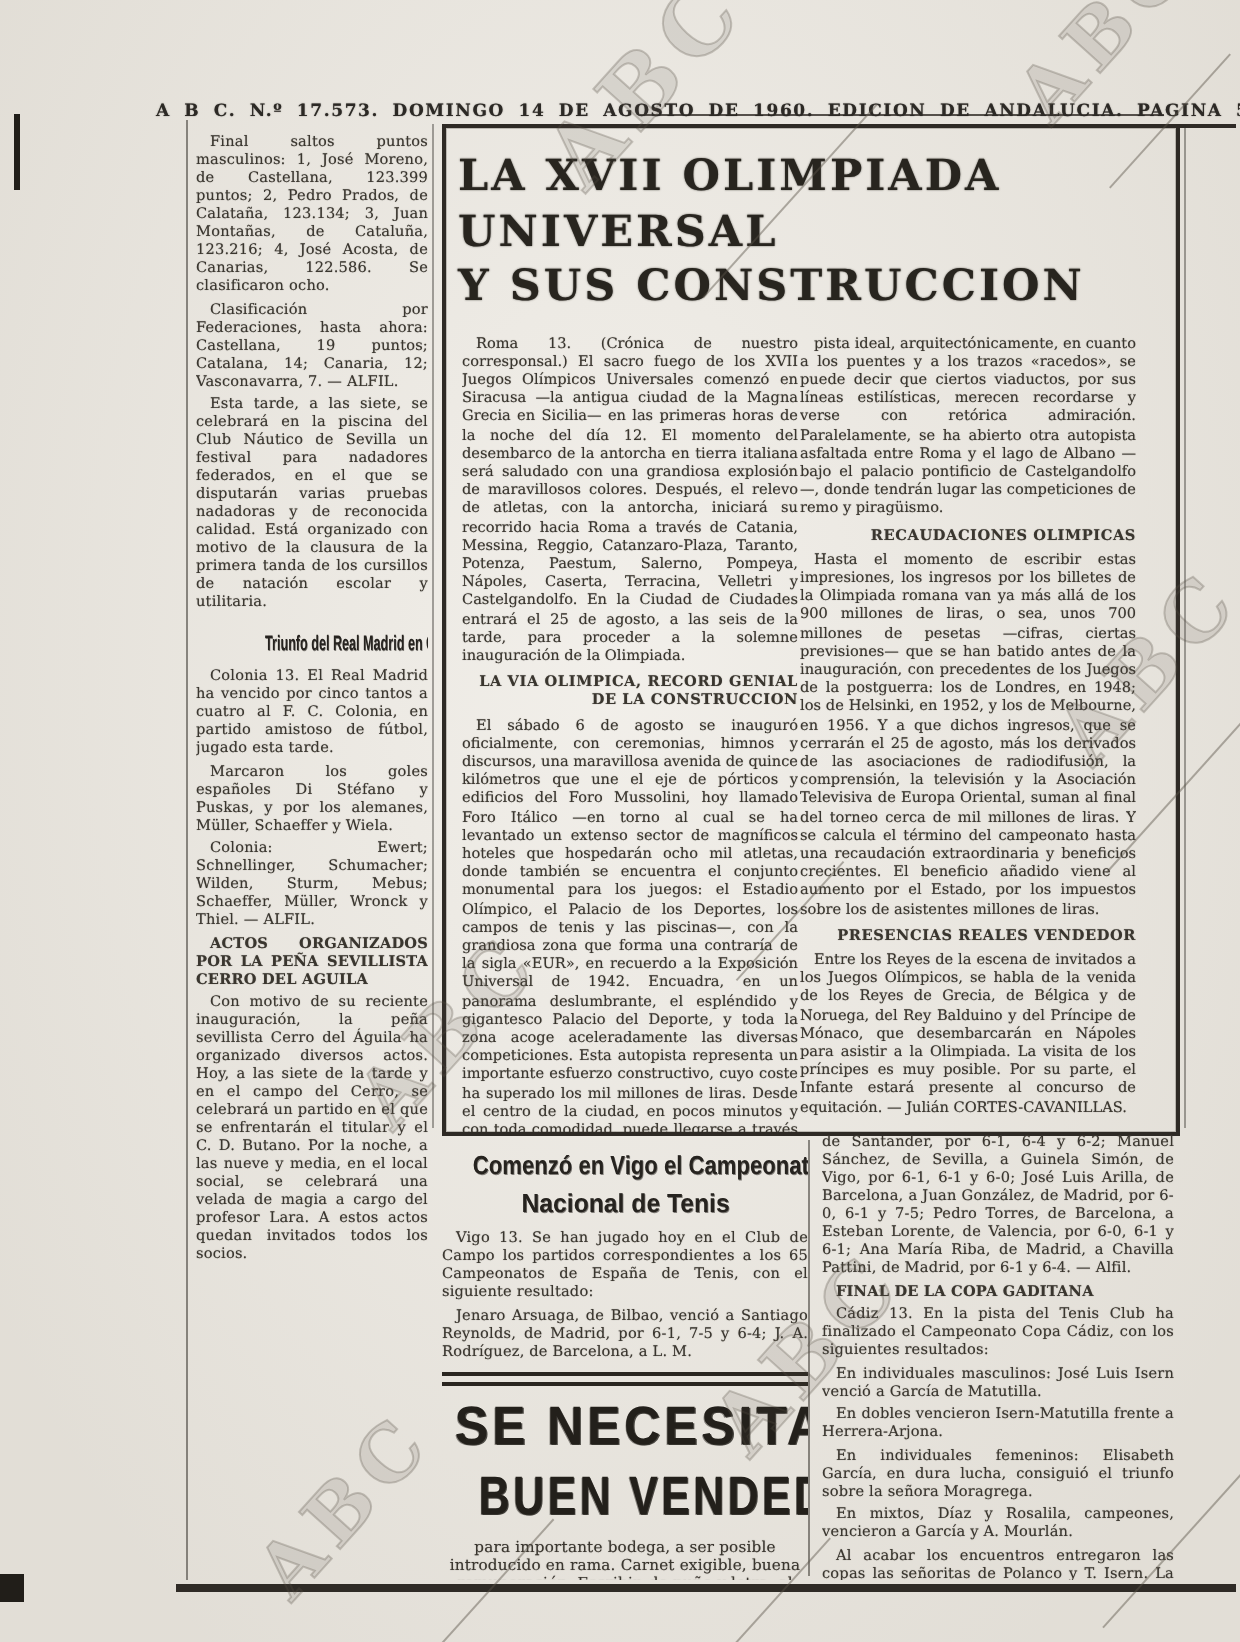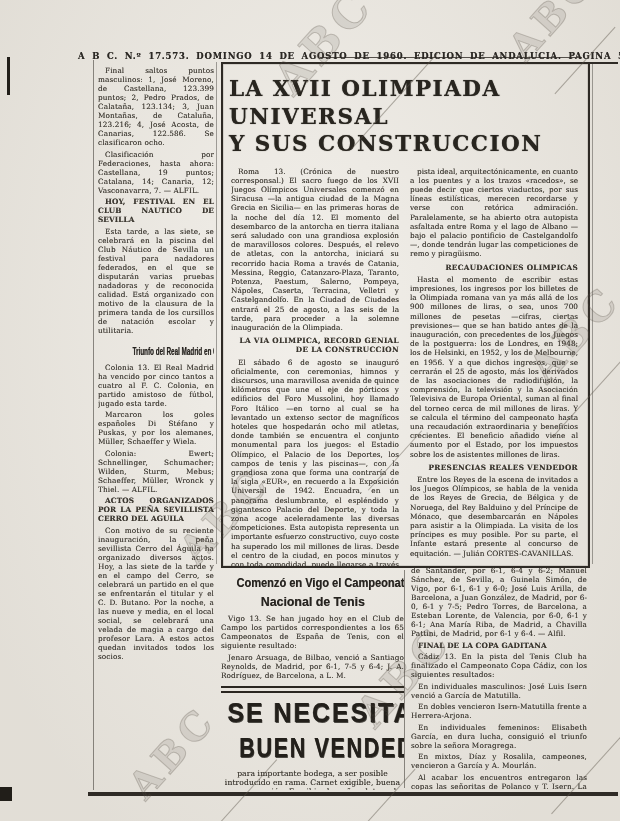--- a/index.html
+++ b/index.html
@@ -37,21 +37,21 @@
   .obox{
     position:absolute; left:221px; top:62px; width:365px; height:502px;
     border:2px solid #2e2a25; overflow:hidden;
     box-shadow:inset 0 0 0 0.5px rgba(46,42,37,0.25);
   }
   .obox-title{
     margin:11px 6px 2px; text-align:left; font-weight:bold;
     font-size:21.5px; line-height:1.28; letter-spacing:1.5px; color:#28251f;
     text-shadow:0 0 0.9px rgba(40,37,31,0.8);
   }
-  .obox-cols{display:flex; gap:11px; padding:7px 8px 0 8px;}
+  .obox-cols{display:flex; gap:1px; padding:7px 8px 0 8px;}
   .obox-col{width:168px; overflow:hidden; height:408px;}
   .obox-col p{
     margin:0 0 2.5px; font-size:7.3px; line-height:9.2px; text-align:justify;
     text-indent:7px; color:#3a362f; text-shadow:0 0 0.5px rgba(58,54,47,0.55);
   }
   .obox-col .subhead{text-align:right; text-indent:0; margin:4px 0 3px;}
   .ad-rule{height:3px; border-top:2.5px solid #2a2620; border-bottom:2.5px solid #2a2620; margin:6px 0 5px;}
   .ad-line{
     display:block; text-align:center; font-family:"Liberation Sans", sans-serif;
     font-weight:bold; color:#23201b; letter-spacing:2px; white-space:nowrap;
@@ -84,21 +84,20 @@
   <div class="vline" style="left:93px;top:60px;height:730px;opacity:0.7;"></div>
   <div class="vline" style="left:216px;top:62px;height:502px;opacity:0.55;"></div>
   <div class="vline" style="left:592px;top:62px;height:502px;opacity:0.55;"></div>
   <div class="vline" style="left:404px;top:570px;height:218px;opacity:0.7;"></div>
 
   <div class="header">A B C.  N.º 17.573.  DOMINGO 14 DE AGOSTO DE 1960.  EDICION DE ANDALUCIA.  PAGINA 58.</div>
 
   <div class="col" style="left:98px;top:66px;width:116px;height:726px;">
     <p>Final saltos puntos masculinos: 1, José Moreno, de Castellana, 123.399 puntos; 2, Pedro Prados, de Calataña, 123.134; 3, Juan Montañas, de Cataluña, 123.216; 4, José Acosta, de Canarias, 122.586. Se clasificaron ocho.</p>
     <p>Clasificación por Federaciones, hasta ahora: Castellana, 19 puntos; Catalana, 14; Canaria, 12; Vasconavarra, 7. — ALFIL.</p>
-    <p class="subhead">HOY, FESTIVAL EN EL CLUB NAUTICO DE SEVILLA</p>
     <p>Esta tarde, a las siete, se celebrará en la piscina del Club Náutico de Sevilla un festival para nadadores federados, en el que se disputarán varias pruebas nadadoras y de reconocida calidad. Está organizado con motivo de la clausura de la primera tanda de los cursillos de natación escolar y utilitaria.</p>
     <div class="headline-wrap">
       <span class="hl" style="font-size:10.5px;transform:scaleX(0.6);">Triunfo del Real Madrid en Colonia</span>
     </div>
     <p>Colonia 13. El Real Madrid ha vencido por cinco tantos a cuatro al F. C. Colonia, en partido amistoso de fútbol, jugado esta tarde.</p>
     <p>Marcaron los goles españoles Di Stéfano y Puskas, y por los alemanes, Müller, Schaeffer y Wiela.</p>
     <p>Colonia: Ewert; Schnellinger, Schumacher; Wilden, Sturm, Mebus; Schaeffer, Müller, Wronck y Thiel. — ALFIL.</p>
     <p class="subhead">ACTOS ORGANIZADOS POR LA PEÑA SEVILLISTA CERRO DEL AGUILA</p>
     <p>Con motivo de su reciente inauguración, la peña sevillista Cerro del Águila ha organizado diversos actos. Hoy, a las siete de la tarde y en el campo del Cerro, se celebrará un partido en el que se enfrentarán el titular y el C. D. Butano. Por la noche, a las nueve y media, en el local social, se celebrará una velada de magia a cargo del profesor Lara. A estos actos quedan invitados todos los socios.</p>
 

